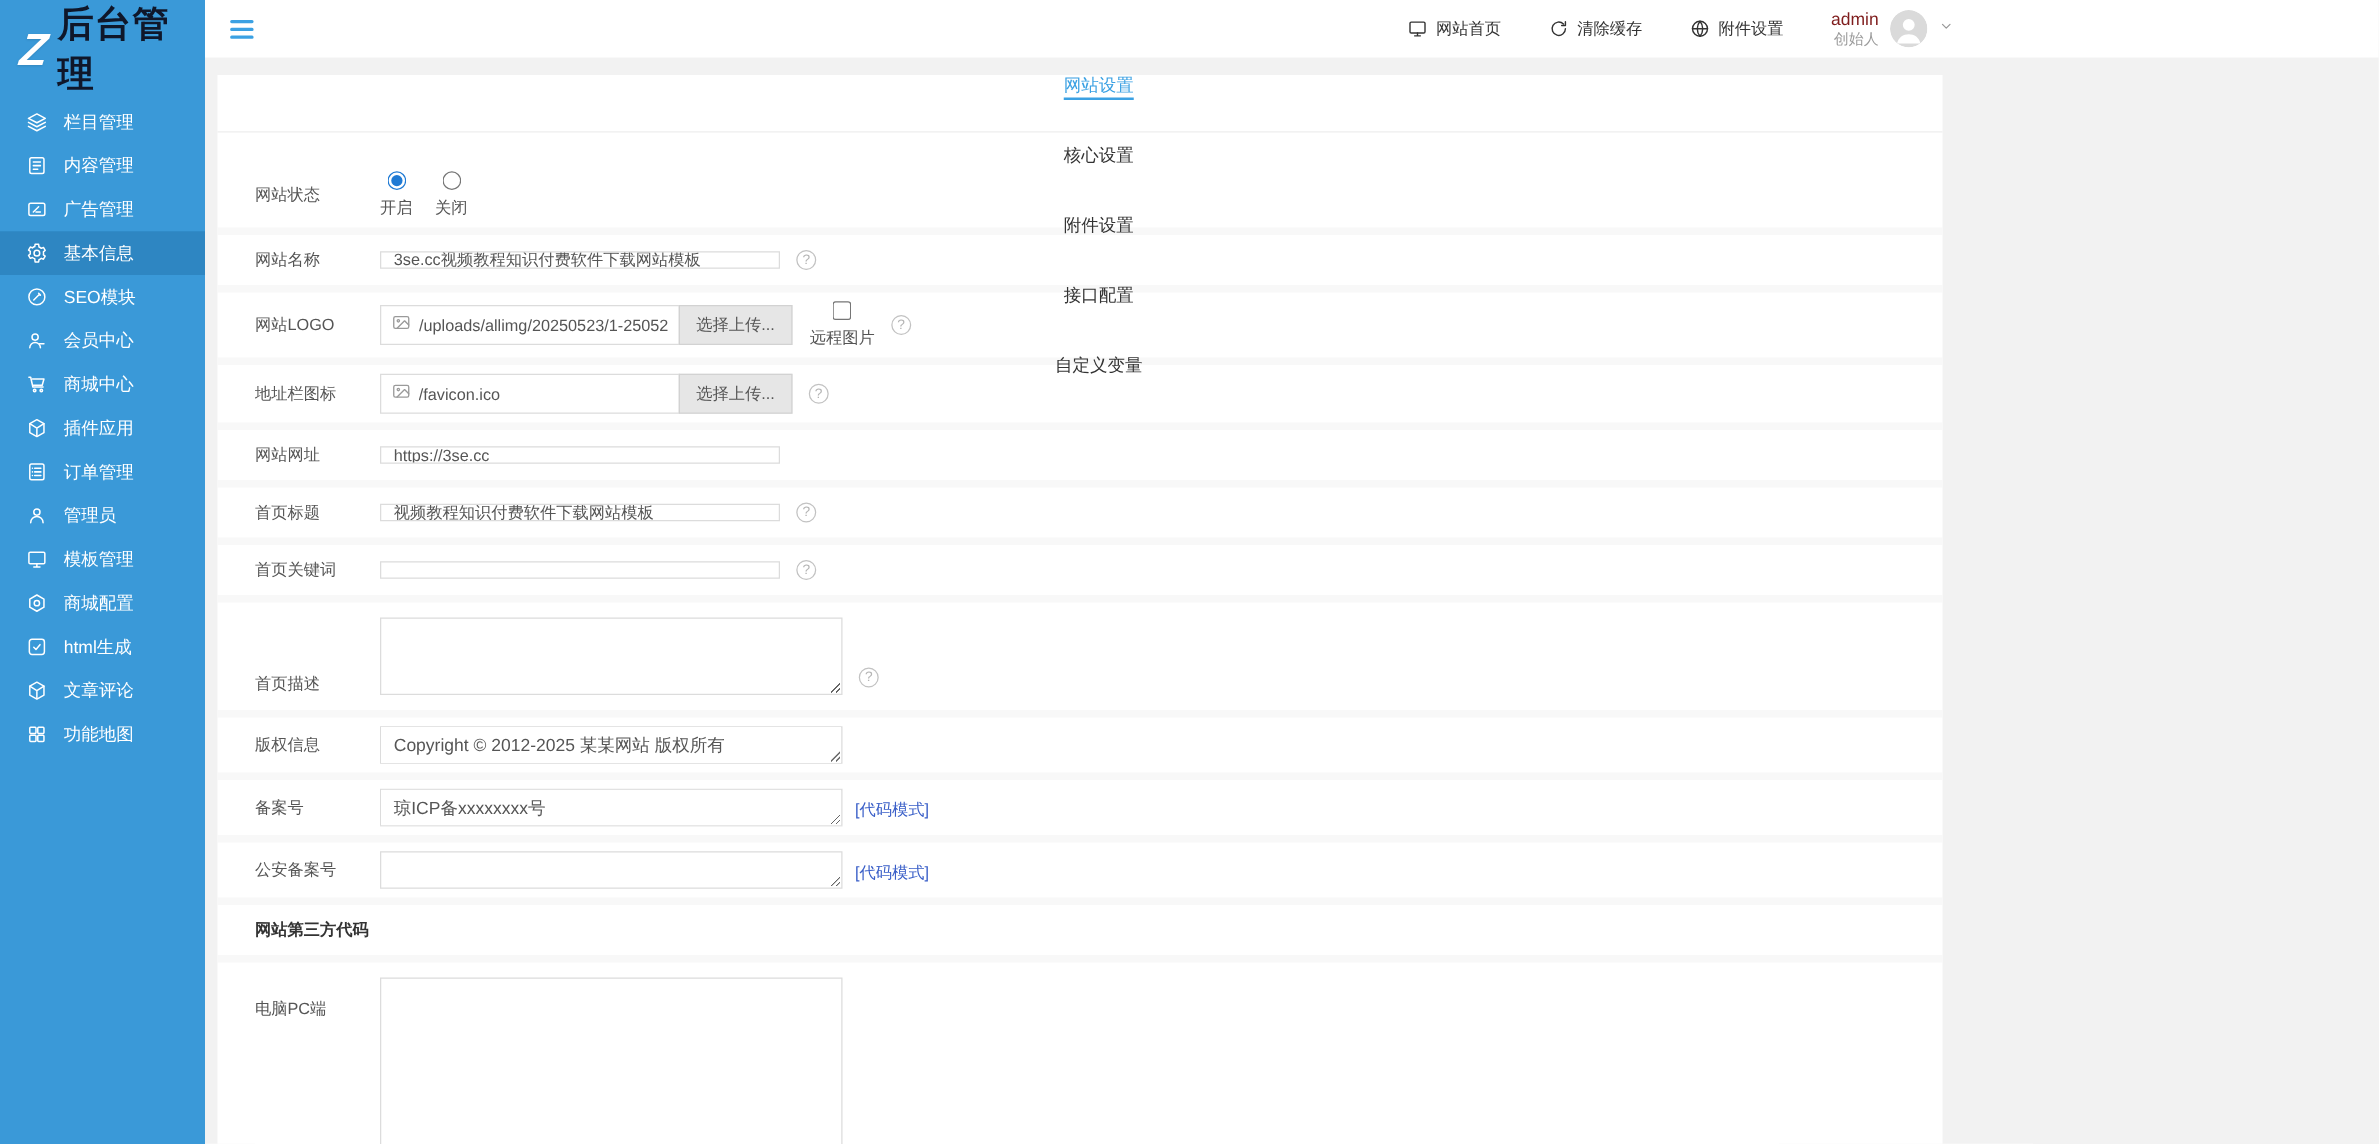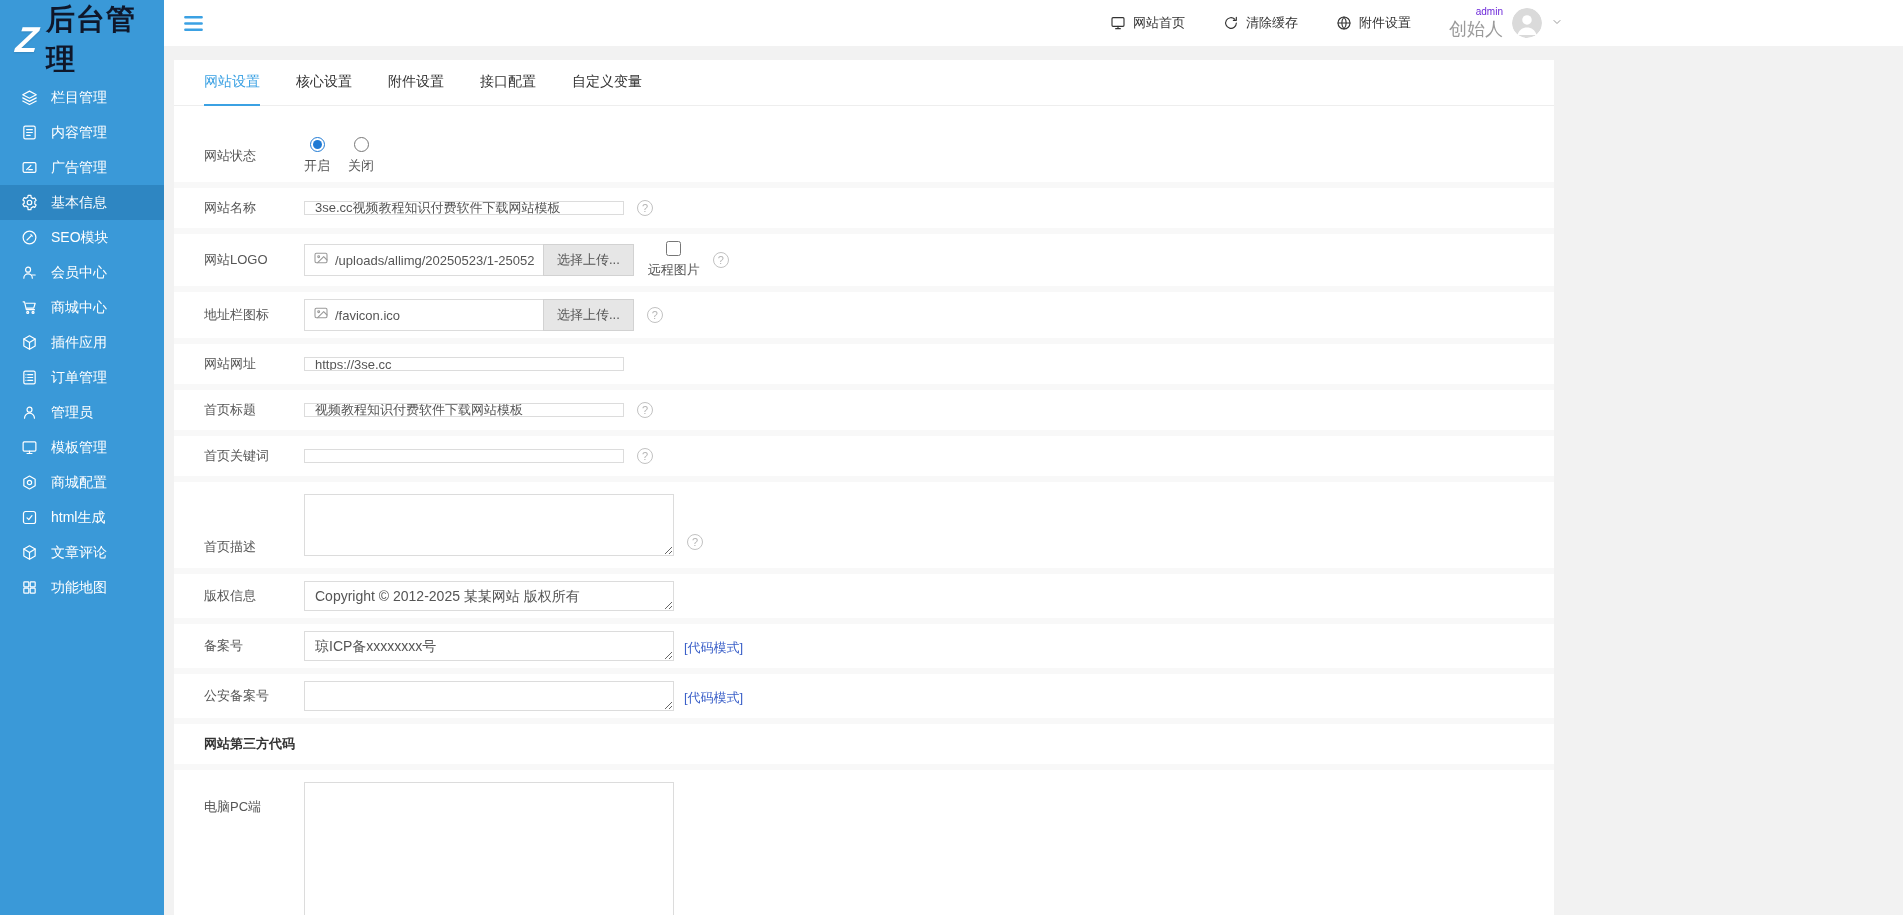--- a/index.html
+++ b/index.html
@@ -18,29 +18,29 @@
 
   
   .header { margin-left:164px; height:46px; background:#fff; display:flex; align-items:center; padding:0 340px 0 18px; }
   .hamburger { cursor:pointer; display:flex; align-items:center; }
   .hamburger svg { width:23px; height:23px; stroke:#3ba1e3; stroke-width:2.6; stroke-linecap:round; }
   .header-right { margin-left:auto; display:flex; align-items:center; gap:38px; }
   .h-item { display:flex; align-items:center; gap:7px; font-size:13px; color:#333; cursor:pointer; }
   .h-item svg { width:16px; height:16px; stroke:#333; fill:none; stroke-width:1.7; stroke-linecap:round; stroke-linejoin:round; }
   .user-block { display:flex; align-items:center; gap:9px; cursor:pointer; }
   .user-meta { text-align:right; line-height:1.25; }
-  .user-name { font-size:10px; color:#6d28d9; }
-  .user-role { font-size:18px; color:#9b9b9b; }
+  .user-name { font-size:14px; color:#7f1d1d; }
+  .user-role { font-size:12px; color:#9b9b9b; }
   .avatar { width:30px; height:30px; border-radius:50%; overflow:hidden; display:block; }
   .chev svg { width:12px; height:12px; stroke:#999; fill:none; stroke-width:2; stroke-linecap:round; stroke-linejoin:round; }
 
   
   .content { margin-left:164px; padding:14px 0 0 10px; }
   .card { background:#fff; width:1380px; min-height:860px; padding:0 0 0 0; }
-  .tabs { display:flex; gap:36px; height:46px; align-items:center; padding-left:30px; border-bottom:1px solid #eeeeee; }
+  .tabs { display:flex; gap:36px; height:46px; align-items:center; padding-left:30px; border-bottom:1px solid #eeeeee;flex-direction:column; }
   .tab { font-size:14px; color:#333; cursor:pointer; height:46px; display:flex; align-items:center; border-bottom:2px solid transparent; }
   .tab.active { color:#3ba1e3; border-bottom-color:#3ba1e3; }
 
   .form { padding-top:24px; }
   .form-row { display:flex; align-items:center; min-height:46px; padding:7px 0 7px 30px; }
   .form-row + .form-row { border-top:6px solid #f8f8f8; }
   .form-label { width:100px; flex-shrink:0; font-size:13px; color:#555; }
   .section-row { font-weight:700; color:#333; font-size:13px; }
 
   input[type=text] { height:14px; border:1px solid #dcdcdc; padding:0 10px; font-size:13px; color:#555; font-family:inherit; background:#fff; outline:none; }

